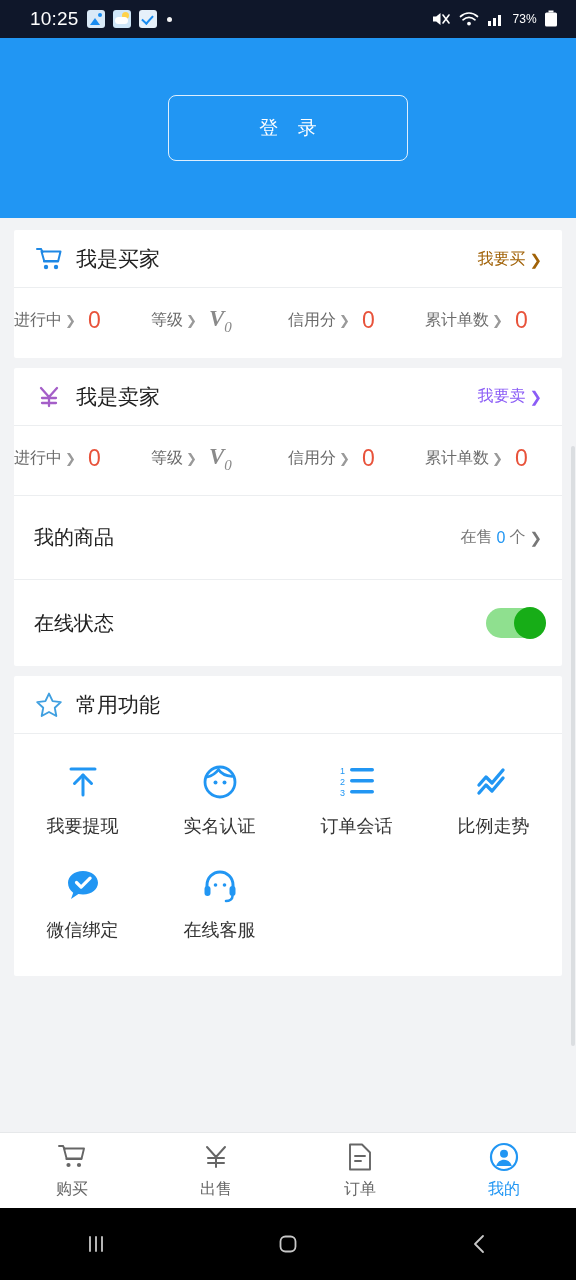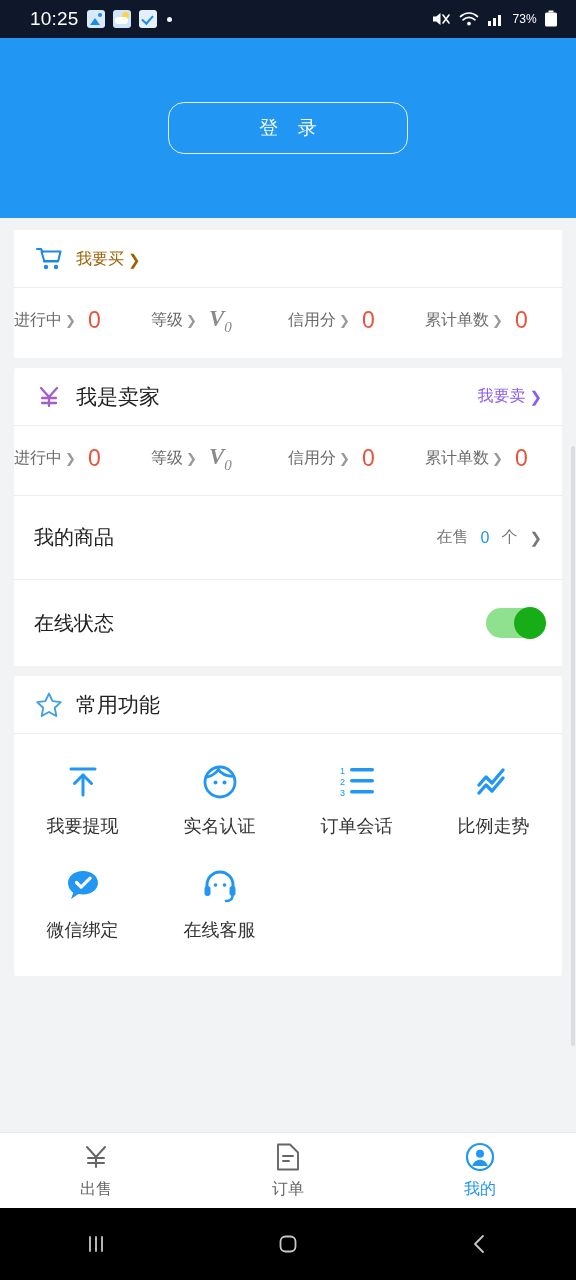--- a/index.html
+++ b/index.html
@@ -31,21 +31,21 @@
   .ic-check { background:#e6f0fa; border-radius:3px; }
   .ic-check::after{content:"";position:absolute;left:5px;top:3px;width:5px;height:9px;border:2px solid #1a8cf0;border-top:0;border-left:0;transform:rotate(42deg);}
   .sb-dot { width:5px;height:5px;border-radius:50%;background:#fff;opacity:.95;margin-left:2px;}
   .sb-right { display:flex; align-items:center; gap:7px; font-size:18px; }
   .sb-right svg { display:block; }
   .sb-batt { font-size:12px; letter-spacing:.2px; }
 
   
   .hero { background:#2196f3; height:180px; flex:0 0 180px; display:flex; align-items:center; justify-content:center; }
   .login-btn {
-    width:240px; height:52px; border:1px solid rgba(255,255,255,.85); border-radius:16px;
+    width:240px; height:66px; border:1px solid rgba(255,255,255,.85); border-radius:8px;
     color:#fff; font-size:19px; letter-spacing:7px; text-indent:7px;
     display:flex; align-items:center; justify-content:center; background:transparent;
   }
 
   
   .content { flex:1 1 auto; overflow:hidden; position:relative; padding-bottom:4px; }
   .card { background:#fff; margin:10px 14px 0 14px; border-radius:2px; }
   .card:first-child { margin-top:12px; }
 
   .card-head { display:flex; align-items:center; padding:14px 20px 13px 20px; border-bottom:1px solid #eceef0; }
@@ -59,21 +59,21 @@
   .stats { display:flex; padding:18px 0 22px 0; }
   .stat { flex:1; display:flex; flex-direction:row; align-items:center; gap:12px; }
   .stat-label { font-size:16px; color:#6b6b6b; display:flex; align-items:center; gap:3px; }
   .stat-label .chev { color:#9a9a9a; font-size:13px; }
   .stat-val { font-size:23px; color:#e8523a; font-weight:400; }
   .stat-val.level { color:#8a8a8a; font-family:"Liberation Serif","DejaVu Serif",serif; font-style:italic; font-weight:700; }
   .stat-val.level sub { font-size:15px; font-weight:400; font-style:italic; }
 
   .row { display:flex; align-items:center; justify-content:space-between; padding:28px 20px; border-top:1px solid #eceef0; }
   .row-label { font-size:20px; color:#222; }
-  .row-right { font-size:16px; color:#777; display:flex; align-items:center; gap:12px; }
+  .row-right { font-size:16px; color:#777; display:flex; align-items:center; gap:4px; }
   .row-right b { color:#2196f3; font-weight:400; }
 
   .toggle { width:56px; height:30px; border-radius:15px; background:#8fe08f; position:relative; }
   .toggle .knob { position:absolute; right:-4px; top:-1px; width:32px; height:32px; border-radius:50%; background:#17ad17; }
 
   .grid { display:flex; flex-wrap:wrap; padding:14px 0 20px 0; }
   .gitem { width:25%; display:flex; flex-direction:column; align-items:center; gap:10px; padding:12px 0 14px 0; }
   .gitem .gi { width:44px; height:44px; display:flex; align-items:center; justify-content:center; }
   .gitem .gl { font-size:18px; color:#333; }
 
@@ -148,20 +148,21 @@
       <div class="card-head">
         <span class="hicon">
           <svg width="28" height="26" viewBox="0 0 28 26">
             <path d="M2 3h4l1.6 3" stroke="#1e88e5" stroke-width="2" fill="none" stroke-linecap="round"></path>
             <path d="M6.5 5.5h19l-2.3 9.5H9.2z" stroke="#1e88e5" stroke-width="2" fill="none" stroke-linejoin="round"></path>
             <path d="M9 15.5h14" stroke="#1e88e5" stroke-width="2" stroke-linecap="round"></path>
             <circle cx="11" cy="21" r="2.2" fill="#1e88e5"></circle>
               <circle cx="21" cy="21" r="2.2" fill="#1e88e5"></circle>
           </svg>
         </span>
+        <span class="htitle">我是买家</span>
         <span class="hlink buy">
           <span>我要买</span>
           <span class="chev">❯</span>
         </span>
       </div>
       <div class="stats">
         <div class="stat">
           <span class="stat-label">
               <span>进行中</span>
               <span class="chev">❯</span>
@@ -339,20 +340,32 @@
 
       </div>
     </div>
 
     <div class="scrollbar"></div>
   </div>
 
   <div class="tabbar">
     <div class="tab">
       <span class="ti">
+        <svg width="30" height="28" viewBox="0 0 30 28">
+            <path d="M2 3h4l1.6 3" stroke="#666" stroke-width="1.9" fill="none" stroke-linecap="round"></path>
+            <path d="M7 5.5h20l-2.4 10H9.6z" stroke="#666" stroke-width="1.9" fill="none" stroke-linejoin="round"></path>
+            <path d="M9.4 16h15" stroke="#666" stroke-width="1.9" stroke-linecap="round"></path>
+            <circle cx="11.5" cy="22" r="2.1" fill="#666"></circle>
+            <circle cx="22" cy="22" r="2.1" fill="#666"></circle>
+          </svg>
+      </span>
+      <span class="tl">购买</span>
+    </div>
+    <div class="tab">
+      <span class="ti">
         <svg width="28" height="28" viewBox="0 0 28 28">
             <path d="M5 4l9 10 9-10M6 15h16M6 20h16M14 14v10" stroke="#666" stroke-width="2" fill="none" stroke-linecap="round" stroke-linejoin="round"></path>
           </svg>
       </span>
       <span class="tl">出售</span>
     </div>
     <div class="tab">
       <span class="ti">
         <svg width="26" height="30" viewBox="0 0 26 30">
             <path d="M3 2.5h12l8 8v17H3z" stroke="#666" stroke-width="1.9" fill="none" stroke-linejoin="round"></path>

